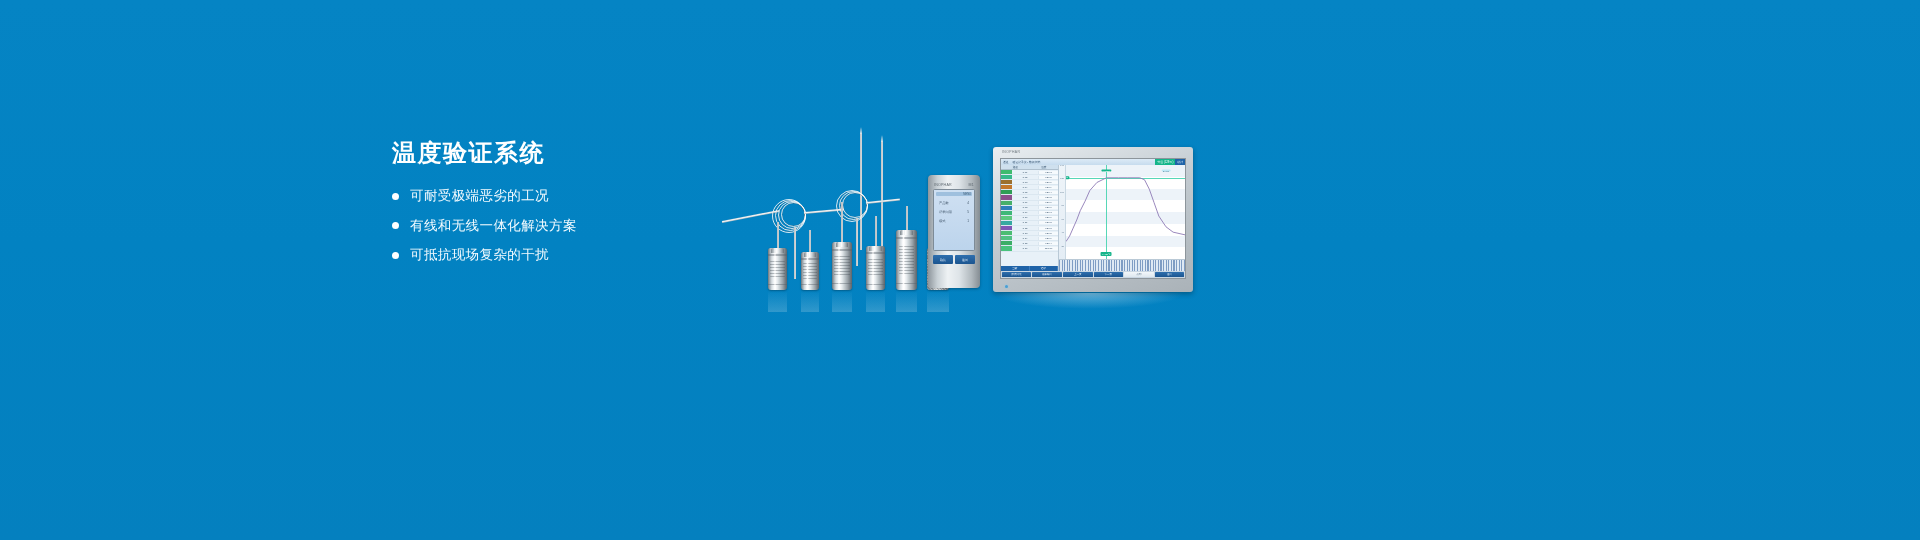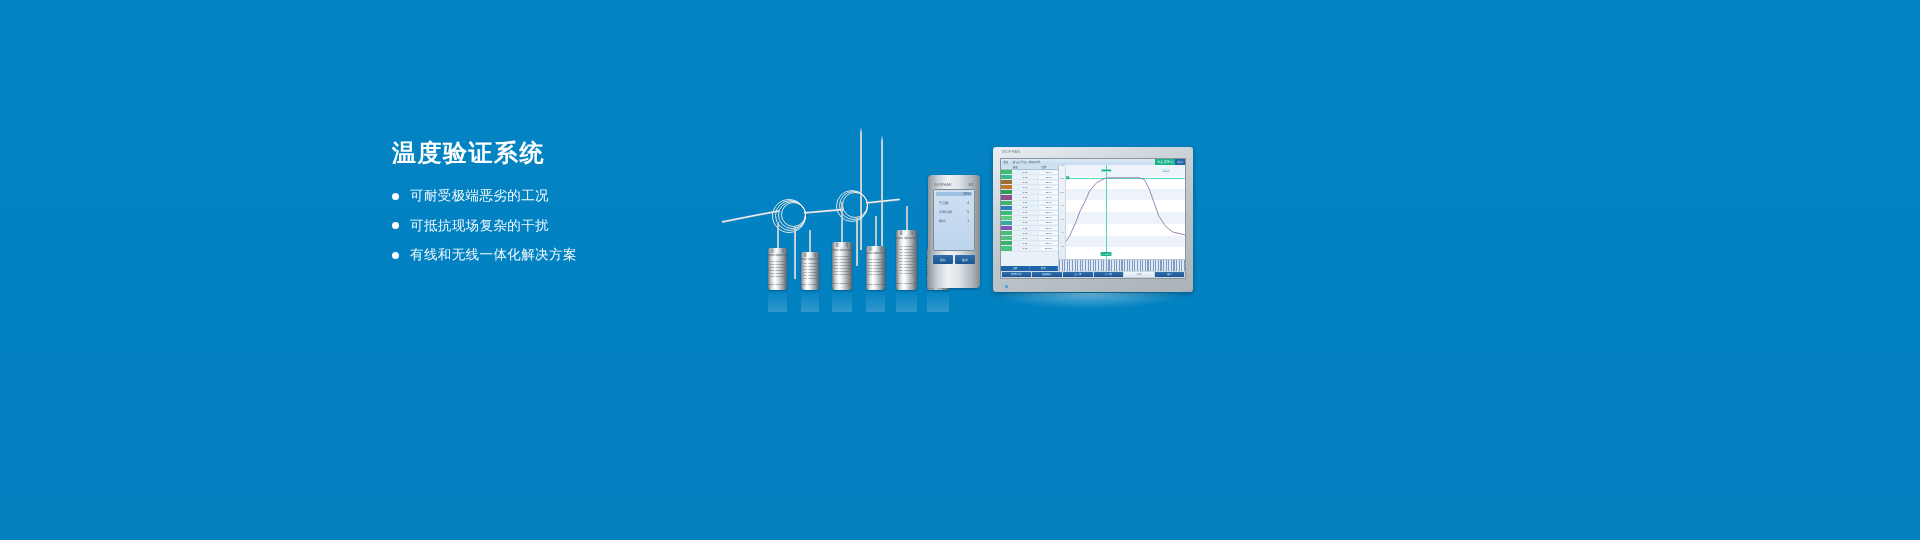--- a/index.html
+++ b/index.html
@@ -275,25 +275,25 @@
 
   <div class="copy">
     <div class="headline">温度验证系统</div>
     <div class="bullets">
       <div class="bullet">
         <span class="dot"></span>
         <span>可耐受极端恶劣的工况</span>
       </div>
       <div class="bullet">
         <span class="dot"></span>
-        <span>可抵抗现场复杂的干扰</span>
+        <span>有线和无线一体化解决方案</span>
       </div>
       <div class="bullet">
         <span class="dot"></span>
-        <span>有线和无线一体化解决方案</span>
+        <span>可抵抗现场复杂的干扰</span>
       </div>
     </div>
   </div>
 
   <div class="scene">
 
     <div class="needle tip" style="left:160px; top:14px; height:116px;"></div>
     <div class="needle tip" style="left:181px; top:22px; height:110px;"></div>
 
     <div class="coil" style="left:22px; top:75px; width:120px; height:46px;">

